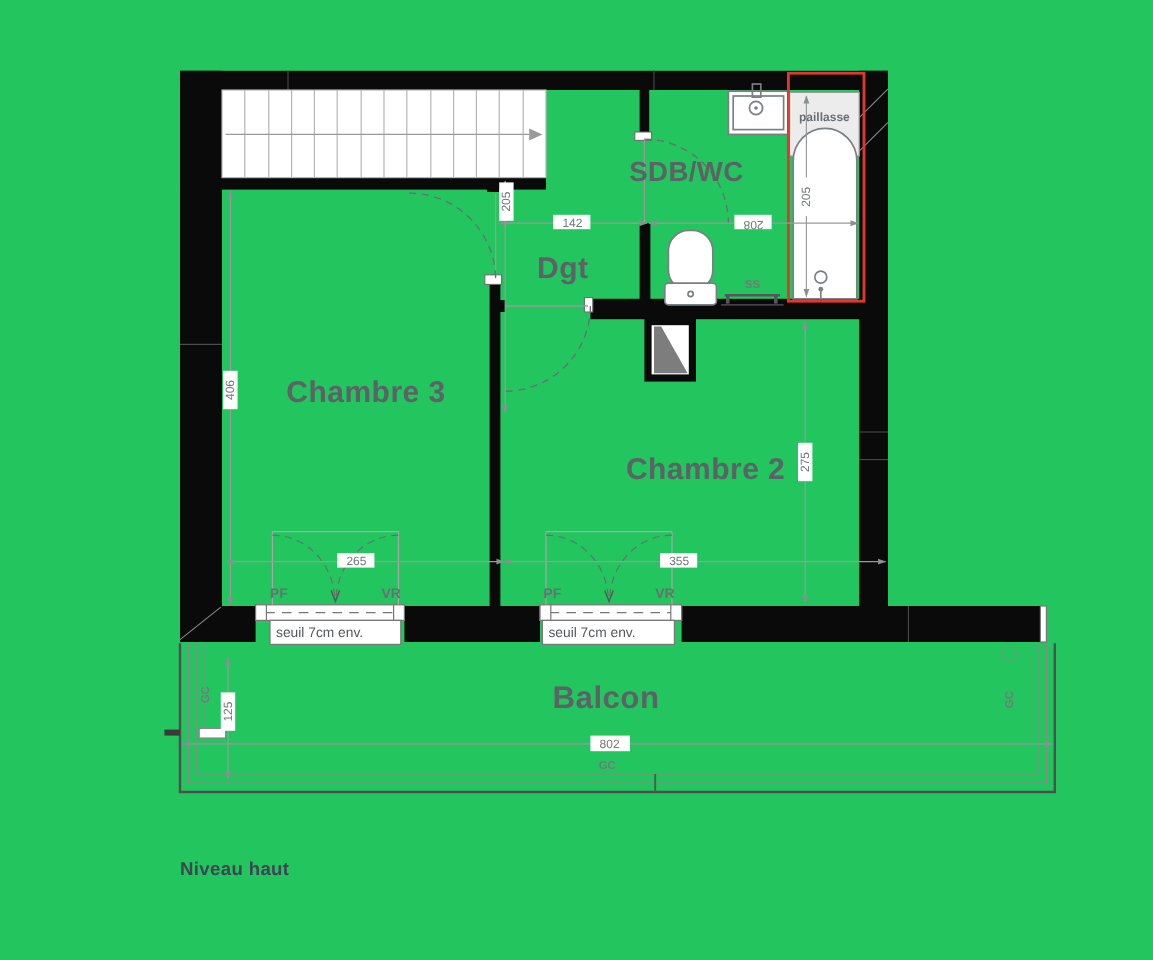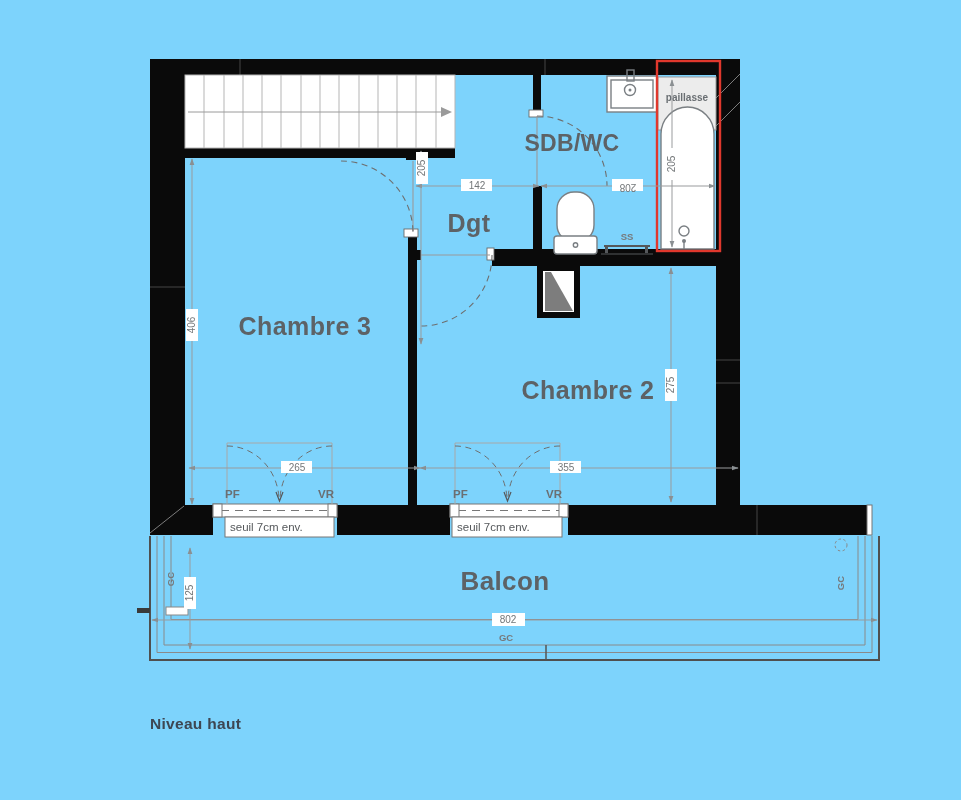--- a/index.html
+++ b/index.html
@@ -1,16 +1,16 @@
 <!DOCTYPE html>
 <html><head>
 <meta charset="utf-8">
 <style>
   html,body{margin:0;padding:0;background:#ffffff;}
-  .canvas{position:relative;width:961px;height:800px;background:#7dd3fc;overflow:hidden;
+  .canvas{position:relative;width:961px;height:800px;background:#22c55e;overflow:hidden;
           font-family:"Liberation Sans",sans-serif;}
   svg{position:absolute;left:0;top:0;}
   .wall{fill:#0a0a0a;}
   .joint{stroke:#4d4d4d;stroke-width:0.9;}
   .hatch{stroke:#8a8a8a;stroke-width:0.9;}
   .cap{fill:#ffffff;stroke:#6b6b6b;stroke-width:0.9;}
   .stair-line{stroke:#b5b5b5;stroke-width:1;}
   .walkline{stroke:#9a9a9a;stroke-width:1;}
   .door-arc{fill:none;stroke:#6e6e6e;stroke-width:1.1;stroke-dasharray:6 4.5;}
   .leaf{stroke:#9a9a9a;stroke-width:1.1;}

